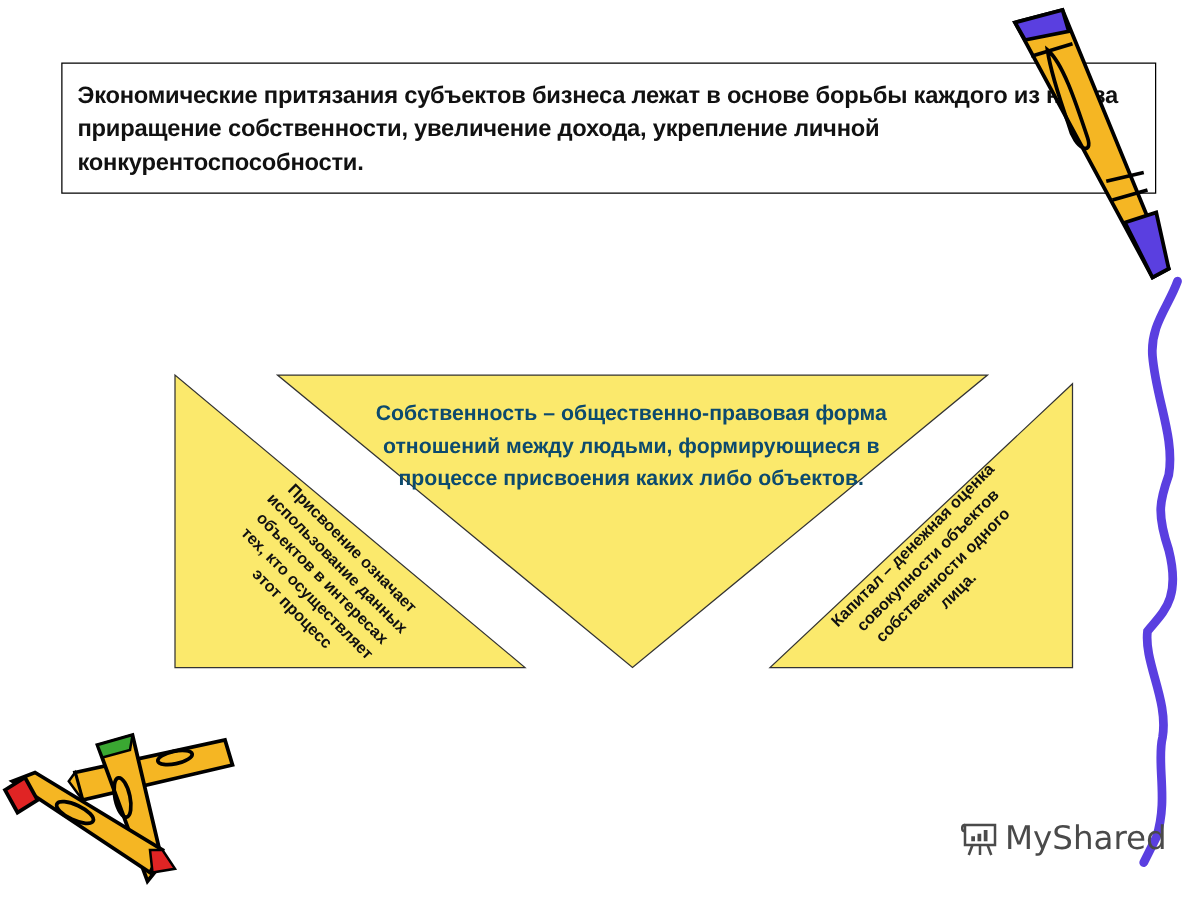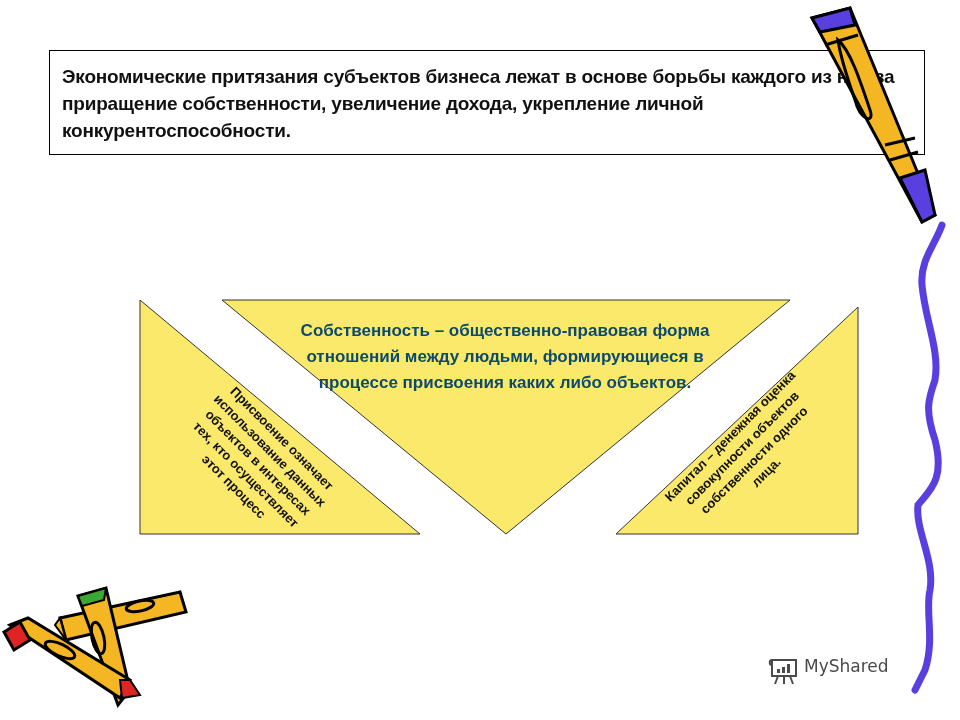--- a/index.html
+++ b/index.html
@@ -9,22 +9,22 @@
                box-sizing:border-box; background:#fff; }
     .textbox p { margin:0; position:absolute; left:12px; top:12px; width:860px;
                  font-size:19px; font-weight:bold; line-height:27px; color:#111; letter-spacing:-0.2px; }
     svg.shapes { position:absolute; left:0; top:0; }
     .center-text { position:absolute; left:270px; top:318px; width:470px; text-align:center;
                    font-size:17px; font-weight:bold; line-height:26px; color:#0c4a6e; }
     .rot-text { position:absolute; font-size:13px; font-weight:bold; line-height:17px; color:#111;
                 text-align:center; white-space:nowrap; }
     .left-text { left:128px; top:420px; width:260px; transform:rotate(45deg); transform-origin:center; }
     .right-text { left:618px; top:420px; width:260px; transform:rotate(-45deg); transform-origin:center; }
-    .watermark { position:absolute; left:768px; top:656px; display:flex; gap:6px;
-                 color:#4a4a4a; font-size:17px; font-family:"DejaVu Sans", sans-serif; }
+    .watermark { position:absolute; left:768px; top:656px; display:flex; align-items:center; gap:6px;
+                 color:#4a4a4a; font-size:26px; font-family:"DejaVu Sans", sans-serif; }
   </style>
 </head>
 <body>
 
 <div class="textbox">
   <p>Экономические притязания субъектов бизнеса лежат в основе борьбы каждого из них за приращение собственности, увеличение дохода, укрепление личной конкурентоспособности.</p>
 </div>
 
 <svg class="shapes" width="960" height="720">
 

